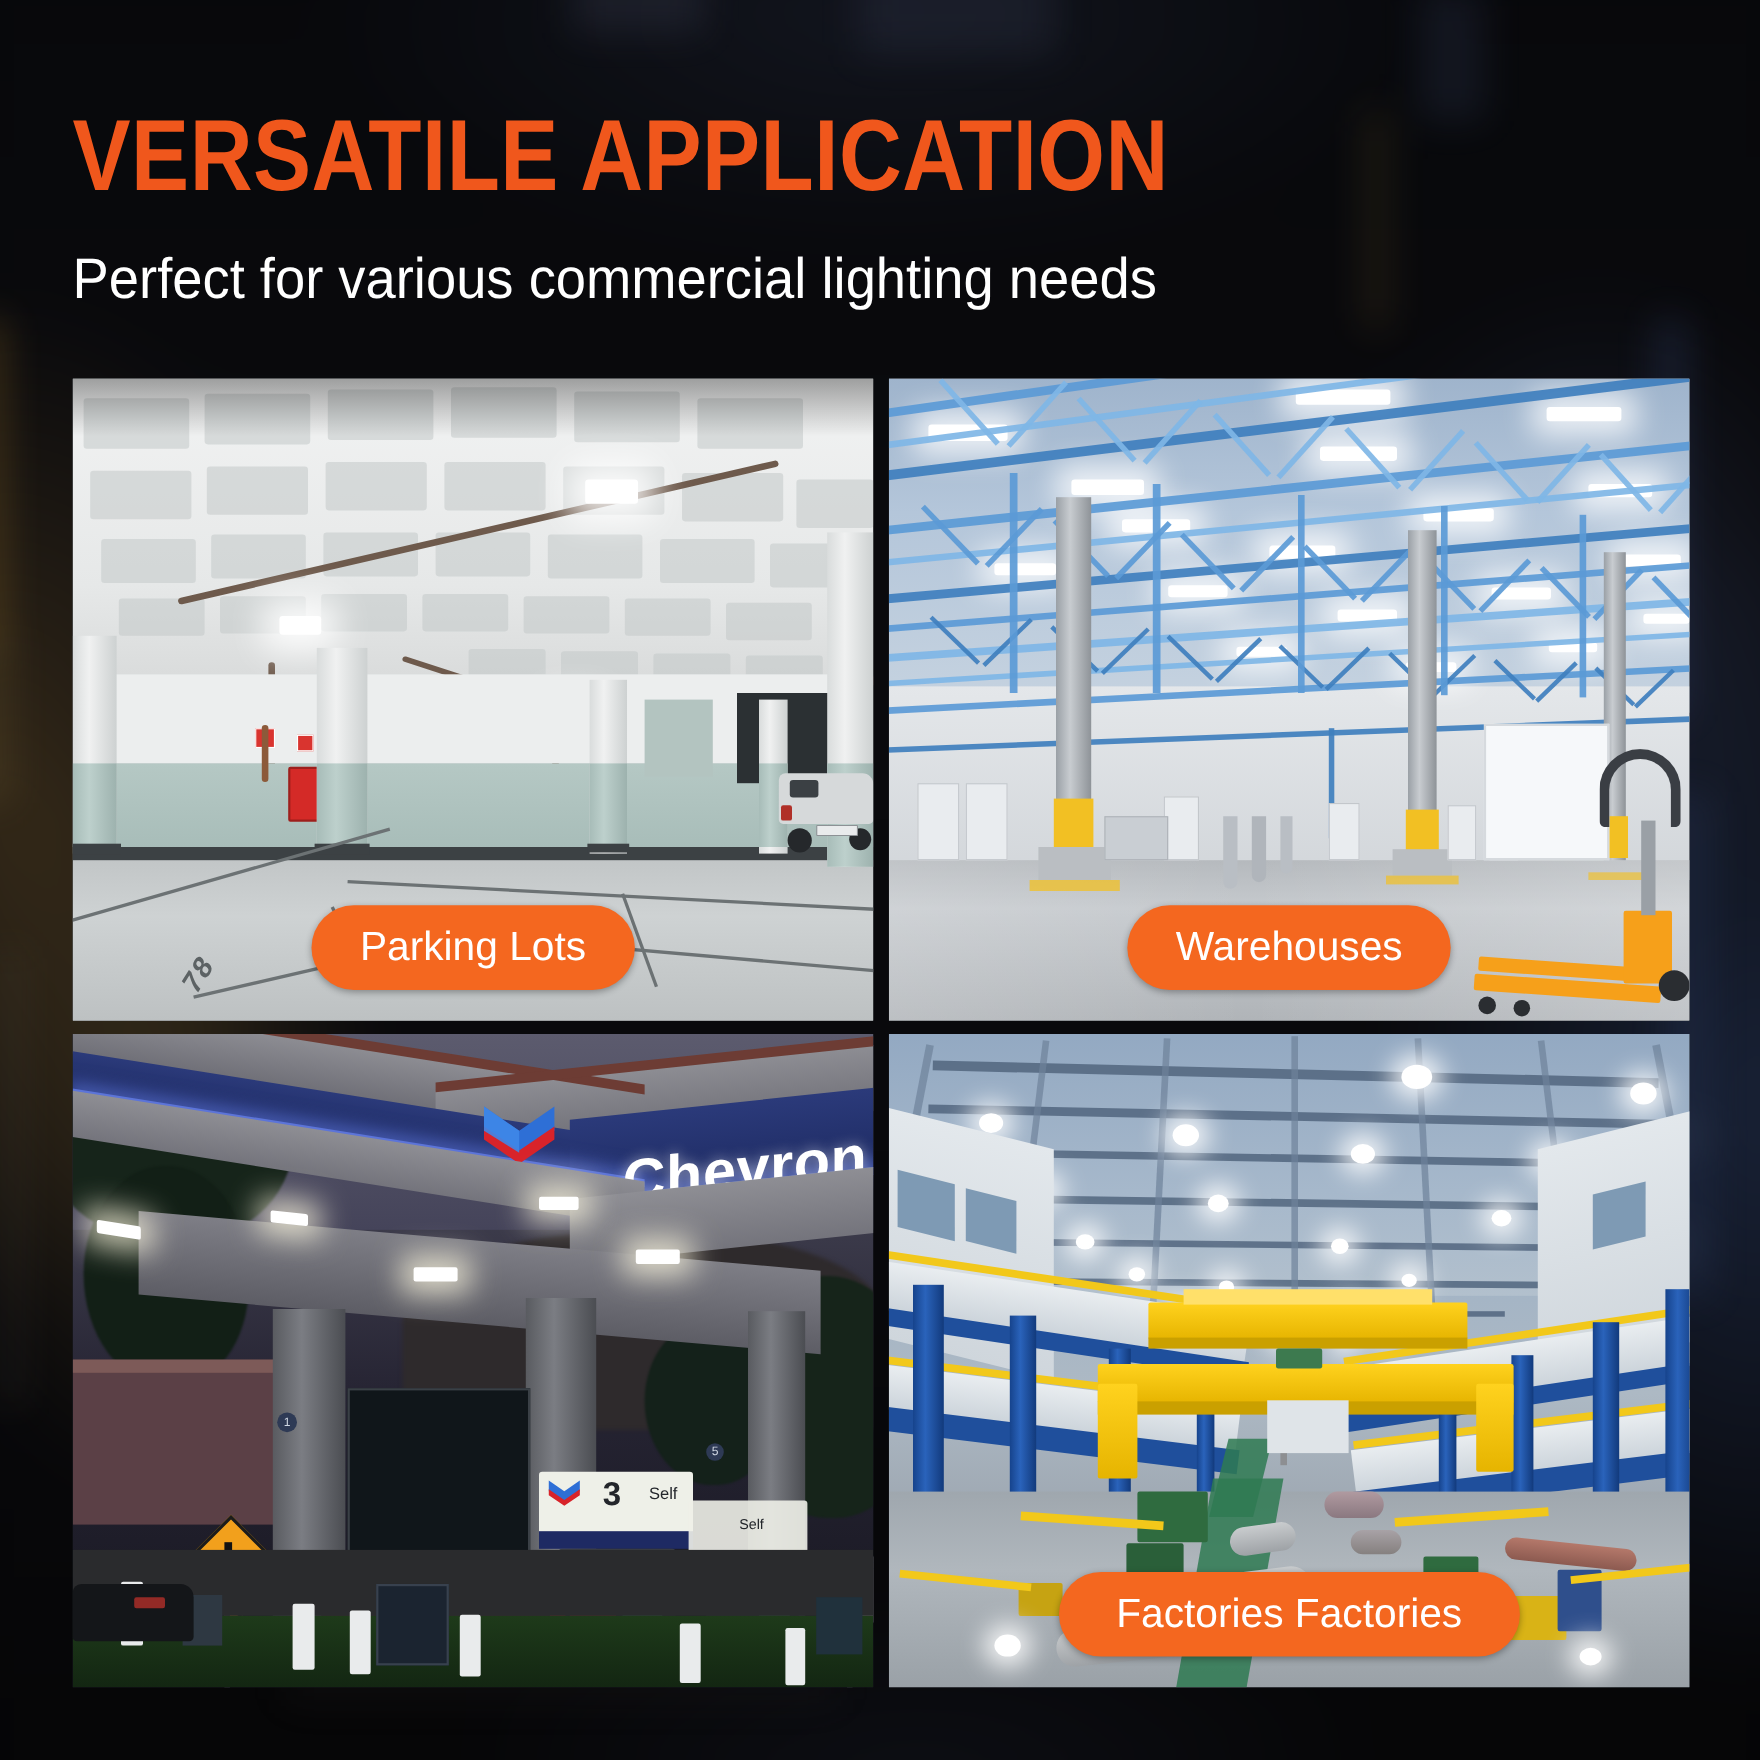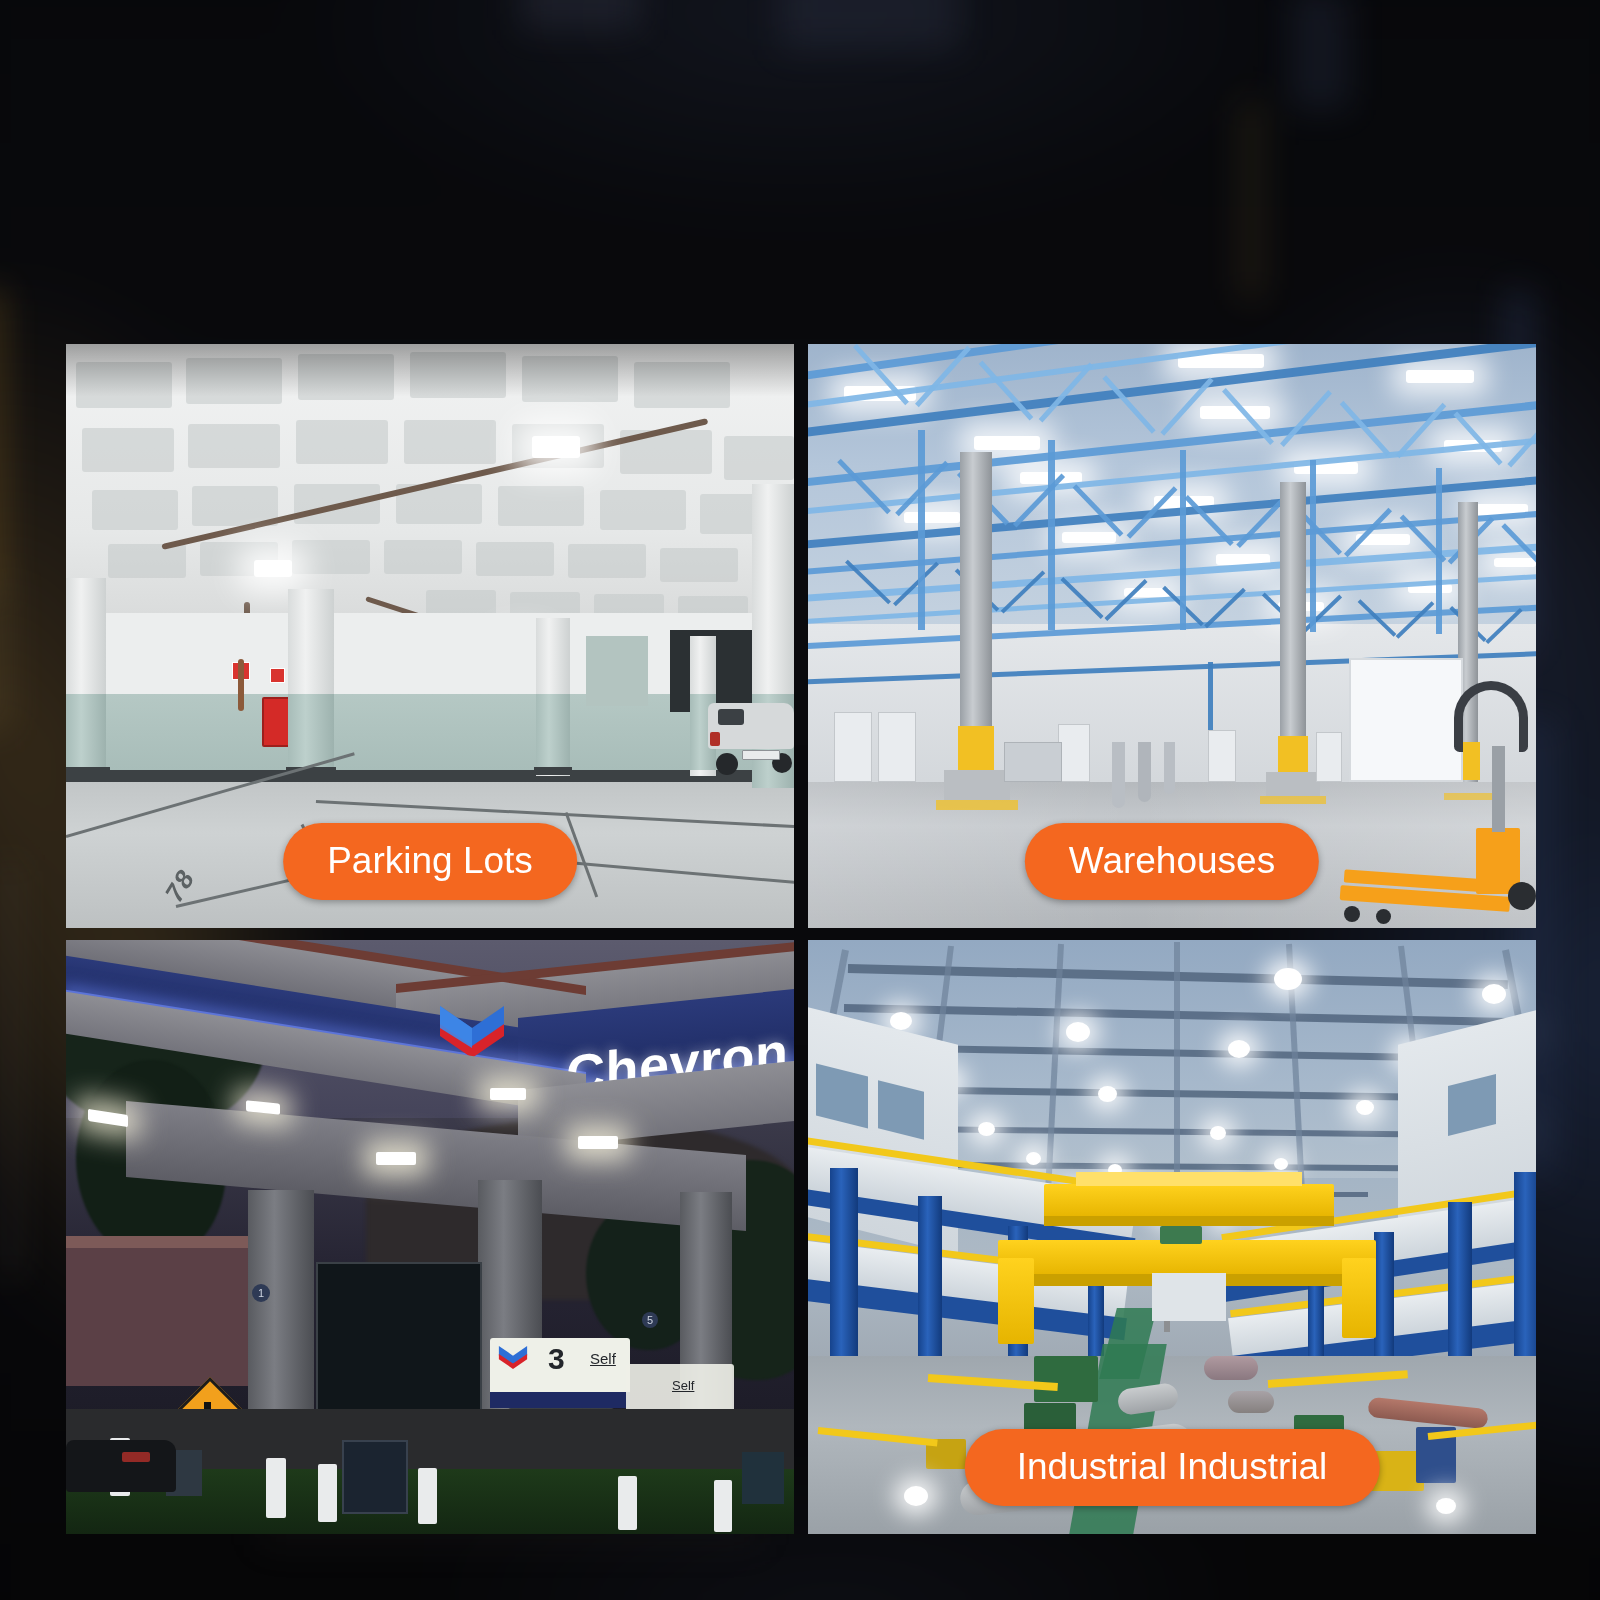--- a/index.html
+++ b/index.html
@@ -124,21 +124,21 @@
                 text-shadow:0 0 12px rgba(255,255,255,.5);}
   .chev-logo{position:absolute;}
   .gs-canlight{position:absolute;background:#fff;border-radius:2px;
                box-shadow:0 0 26px 12px rgba(255,250,225,.72);}
   .gs-pillar{position:absolute;background:linear-gradient(90deg,#595b60,#7b7d83 40%,#4b4d52);}
   .gs-pillarnum{position:absolute;background:#2e3a55;color:#cfd6e2;border-radius:50%;
                 font-size:11px;display:flex;align-items:center;justify-content:center;}
   .pump-top{position:absolute;background:#eef0e8;border-radius:3px;}
   .pump-band{position:absolute;background:#1e2a63;}
   .pump-num{position:absolute;color:#23262b;font-weight:700;}
-  .pump-self{position:absolute;color:#23262b;text-decoration:underline;}
+  .pump-self{position:absolute;color:#23262b;}
   .pump-body{position:absolute;background:linear-gradient(180deg,#3a3e45,#23262b);border-radius:3px;}
   .pump-screen{position:absolute;background:#0e1014;border-radius:2px;}
   .gs-sign{position:absolute;background:#F2A01C;border:3px solid #1c1c1c;
            transform:rotate(45deg);}
   .gs-signbar{position:absolute;background:#121212;}
   .gs-rt{position:absolute;background:#e8eaec;border:2px solid #2a2d31;border-radius:2px;
          color:#1b2440;font-size:9px;text-align:center;line-height:1.15;padding-top:2px;}
   .gs-grass{position:absolute;left:0;right:0;bottom:0;height:11%;
             background:linear-gradient(180deg,#1e3a1a,#132612);}
   .gs-drive{position:absolute;left:0;right:0;bottom:11%;height:10%;background:#2a2b2d;}
@@ -186,20 +186,24 @@
       <div class="sk" style="left:1280px;top:140px;width:22px;height:200px;background:rgba(120,96,44,.26);"></div>
       <div class="sk" style="left:1330px;top:30px;width:60px;height:120px;background:rgba(58,70,104,.26);"></div>
       <div class="sk" style="left:1544px;top:330px;width:30px;height:360px;background:rgba(56,74,120,.34);"></div>
       <div class="sk" style="left:1556px;top:760px;width:40px;height:460px;background:rgba(48,62,102,.30);"></div>
       <div class="sk" style="left:1500px;top:1060px;width:90px;height:26px;background:rgba(92,104,128,.22);"></div>
       <div class="sk" style="left:1510px;top:1160px;width:80px;height:22px;background:rgba(82,94,118,.20);"></div>
       <div class="sk" style="left:300px;top:1552px;width:500px;height:34px;background:rgba(40,36,34,.26);"></div>
     </div>
   </div>
 
+  <div class="header">
+    <div class="title">VERSATILE APPLICATION</div>
+    <div class="subtitle">Perfect for various commercial lighting needs</div>
+  </div>
 
   <div class="grid">
 
     <div class="cell">
       <div class="photo pk">
         <div class="pk-ceil"></div>
 
         <div class="pk-tile" style="left:10px;top:18px;width:96px;height:46px;"></div>
         <div class="pk-tile" style="left:120px;top:14px;width:96px;height:46px;"></div>
         <div class="pk-tile" style="left:232px;top:10px;width:96px;height:46px;"></div>
@@ -629,17 +633,17 @@
         <div class="fa-mach" style="left:560px;top:86%;width:56px;height:40px;background:#d9b316;"></div>
         <div class="fa-mach" style="left:118px;top:84%;width:40px;height:30px;background:#c6a312;"></div>
         <div class="fa-mach" style="left:608px;top:82%;width:40px;height:56px;background:#2f4f8c;"></div>
         <div class="fa-rail" style="left:120px;top:73%;width:130px;height:8px;transform:rotate(4deg);"></div>
         <div class="fa-rail" style="left:460px;top:74%;width:140px;height:8px;transform:rotate(-4deg);"></div>
         <div class="fa-rail" style="left:10px;top:82%;width:120px;height:7px;transform:rotate(6deg);"></div>
         <div class="fa-rail" style="left:620px;top:83%;width:110px;height:7px;transform:rotate(-6deg);"></div>
         <div class="fa-lamp" style="left:96px;top:92%;width:24px;height:20px;"></div>
         <div class="fa-lamp" style="left:628px;top:94%;width:20px;height:16px;"></div>
       </div>
-      <div class="pill wide">Industrial Industrial</div>
+      <div class="pill wide">Factories Factories</div>
     </div>
 
   </div>
 </div>
 
 </body></html>

